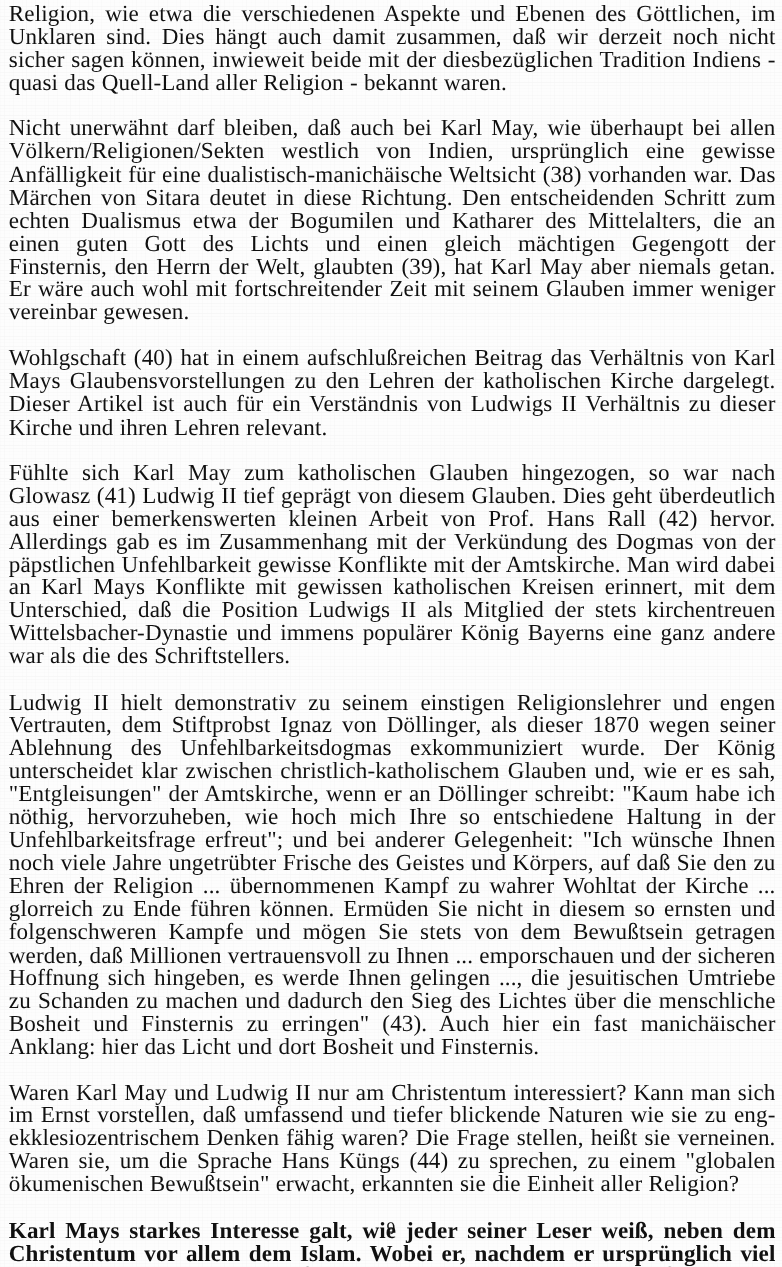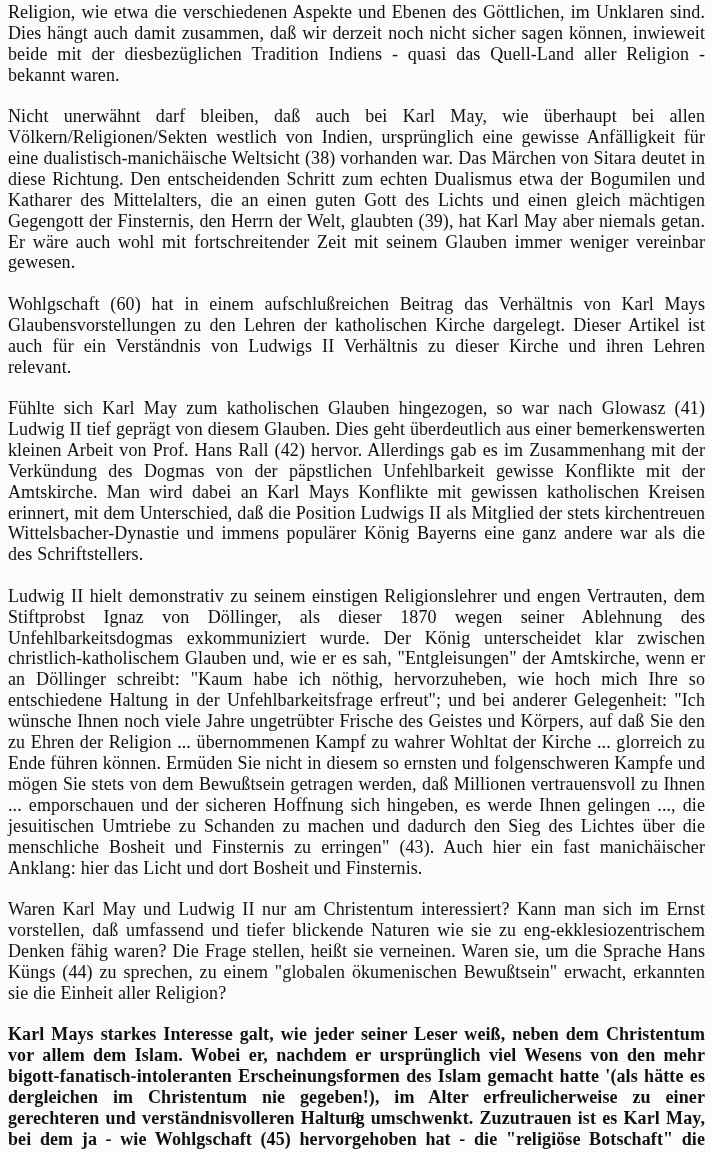--- a/index.html
+++ b/index.html
@@ -32,21 +32,21 @@
   #text-column {
     position: absolute;
     left: 8px;
     top: 2px;
     width: 697px;
   }
 
   .para {
     text-align: justify;
     text-justify: inter-word;
-    font-size: 18px;
+    font-size: 21px;
     line-height: 20.9px;
     letter-spacing: 0.1px;
     word-spacing: 0.3px;
     margin: 0 0 20.5px 0;
     hyphens: none;
     -webkit-hyphens: none;
   }
 
   
   .para.last {
@@ -86,21 +86,21 @@
 <body>
 
 <div id="page">
 
   <div id="text-column">
 
     <p class="para full-justify">Religion, wie etwa die verschiedenen Aspekte und Ebenen des Göttlichen, im Unklaren sind. Dies hängt auch damit zusammen, daß wir derzeit noch nicht sicher sagen können, inwieweit beide mit der diesbezüglichen Tradition Indiens - quasi das Quell-Land aller Religion - bekannt waren.</p>
 
     <p class="para full-justify">Nicht unerwähnt darf bleiben, daß auch bei Karl May, wie überhaupt bei allen Völkern/Religionen/Sekten westlich von Indien, ursprünglich eine gewisse Anfälligkeit für eine dualistisch-manichäische Weltsicht (38) vorhanden war. Das Märchen von Sitara deutet in diese Richtung. Den entscheidenden Schritt zum echten Dualismus etwa der Bogumilen und Katharer des Mittelalters, die an einen guten Gott des Lichts und einen gleich mächtigen Gegengott der Finsternis, den Herrn der Welt, glaubten (39), hat Karl May aber niemals getan. Er wäre auch wohl mit fortschreitender Zeit mit seinem Glauben immer weniger vereinbar gewesen.</p>
 
-    <p class="para full-justify">Wohlgschaft (60) hat in einem aufschlußreichen Beitrag das Verhältnis von Karl Mays Glaubensvorstellungen zu den Lehren der katholischen Kirche dargelegt. Dieser Artikel ist auch für ein Verständnis von Ludwigs II Verhältnis zu dieser Kirche und ihren Lehren relevant.</p>
+    <p class="para full-justify">Wohlgschaft (40) hat in einem aufschlußreichen Beitrag das Verhältnis von Karl Mays Glaubensvorstellungen zu den Lehren der katholischen Kirche dargelegt. Dieser Artikel ist auch für ein Verständnis von Ludwigs II Verhältnis zu dieser Kirche und ihren Lehren relevant.</p>
 
     <p class="para full-justify">Fühlte sich Karl May zum katholischen Glauben hingezogen, so war nach Glowasz (41) Ludwig II tief geprägt von diesem Glauben. Dies geht überdeutlich aus einer bemerkenswerten kleinen Arbeit von Prof. Hans Rall (42) hervor. Allerdings gab es im Zusammenhang mit der Verkündung des Dogmas von der päpstlichen Unfehlbarkeit gewisse Konflikte mit der Amtskirche. Man wird dabei an Karl Mays Konflikte mit gewissen katholischen Kreisen erinnert, mit dem Unterschied, daß die Position Ludwigs II als Mitglied der stets kirchentreuen Wittelsbacher-Dynastie und immens populärer König Bayerns eine ganz andere war als die des Schriftstellers.</p>
 
     <p class="para full-justify">Ludwig II hielt demonstrativ zu seinem einstigen Religionslehrer und engen Vertrauten, dem Stiftprobst Ignaz von Döllinger, als dieser 1870 wegen seiner Ablehnung des Unfehlbarkeitsdogmas exkommuniziert wurde. Der König unterscheidet klar zwischen christlich-katholischem Glauben und, wie er es sah, "Entgleisungen" der Amtskirche, wenn er an Döllinger schreibt: "Kaum habe ich nöthig, hervorzuheben, wie hoch mich Ihre so entschiedene Haltung in der Unfehlbarkeitsfrage erfreut"; und bei anderer Gelegenheit: "Ich wünsche Ihnen noch viele Jahre ungetrübter Frische des Geistes und Körpers, auf daß Sie den zu Ehren der Religion ... übernommenen Kampf zu wahrer Wohltat der Kirche ... glorreich zu Ende führen können. Ermüden Sie nicht in diesem so ernsten und folgenschweren Kampfe und mögen Sie stets von dem Bewußtsein getragen werden, daß Millionen vertrauensvoll zu Ihnen ... emporschauen und der sicheren Hoffnung sich hingeben, es werde Ihnen gelingen ..., die jesuitischen Umtriebe zu Schanden zu machen und dadurch den Sieg des Lichtes über die menschliche Bosheit und Finsternis zu erringen" (43). Auch hier ein fast manichäischer Anklang: hier das Licht und dort Bosheit und Finsternis.</p>
 
     <p class="para full-justify">Waren Karl May und Ludwig II nur am Christentum interessiert? Kann man sich im Ernst vorstellen, daß umfassend und tiefer blickende Naturen wie sie zu eng-ekklesiozentrischem Denken fähig waren? Die Frage stellen, heißt sie verneinen. Waren sie, um die Sprache Hans Küngs (44) zu sprechen, zu einem "globalen ökumenischen Bewußtsein" erwacht, erkannten sie die Einheit aller Religion?</p>
 
     <p class="para full-justify last">Karl Mays starkes Interesse galt, wie jeder seiner Leser weiß, neben dem Christentum vor allem dem Islam. Wobei er, nachdem er ursprünglich viel Wesens von den mehr bigott-fanatisch-intoleranten Erscheinungsformen des Islam gemacht hatte '(als hätte es dergleichen im Christentum nie gegeben!), im Alter erfreulicherweise zu einer gerechteren und verständnisvolleren Haltung umschwenkt. Zuzutrauen ist es Karl May, bei dem ja - wie Wohlgschaft (45) hervorgehoben hat - die "religiöse Botschaft" die verborgene Antriebsfeder seines Schreibens war, allerdings schon, daß er den Islam seinen christlich-abendländischen Lesern stets als Beispiel und Spiegel vor Augen halten wollte. Als Beispiel wegen der tiefreligiösen Verwurzelung vieler Menschen in den islamischen Ländern, die mit dem abendländischen Materialismus und De-facto-Atheismus stark konstrastiert. Als Spiegel, in dem - wie in Ijars Zauberteppich - viele westliche Christen entdecken sollten, was für ein Zerrbild der</p>
 
   </div>

